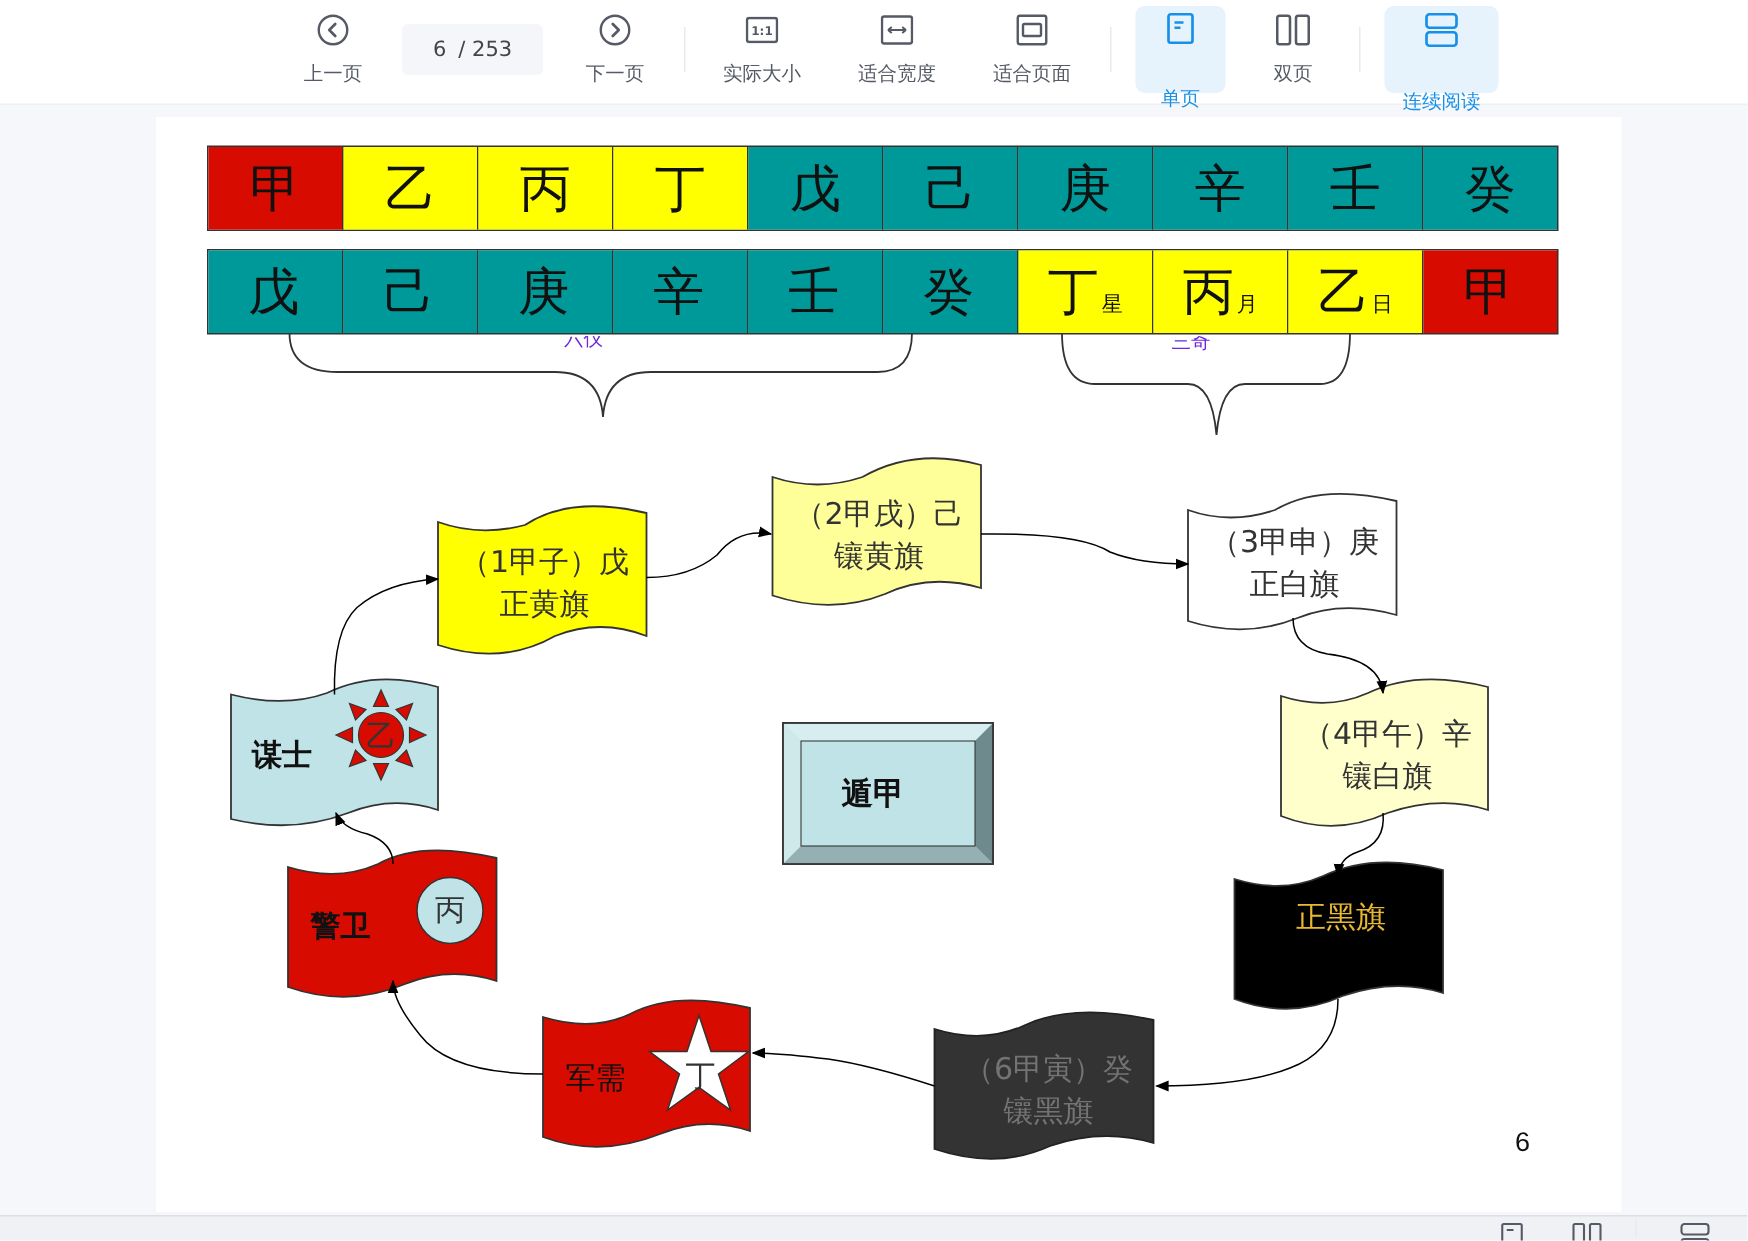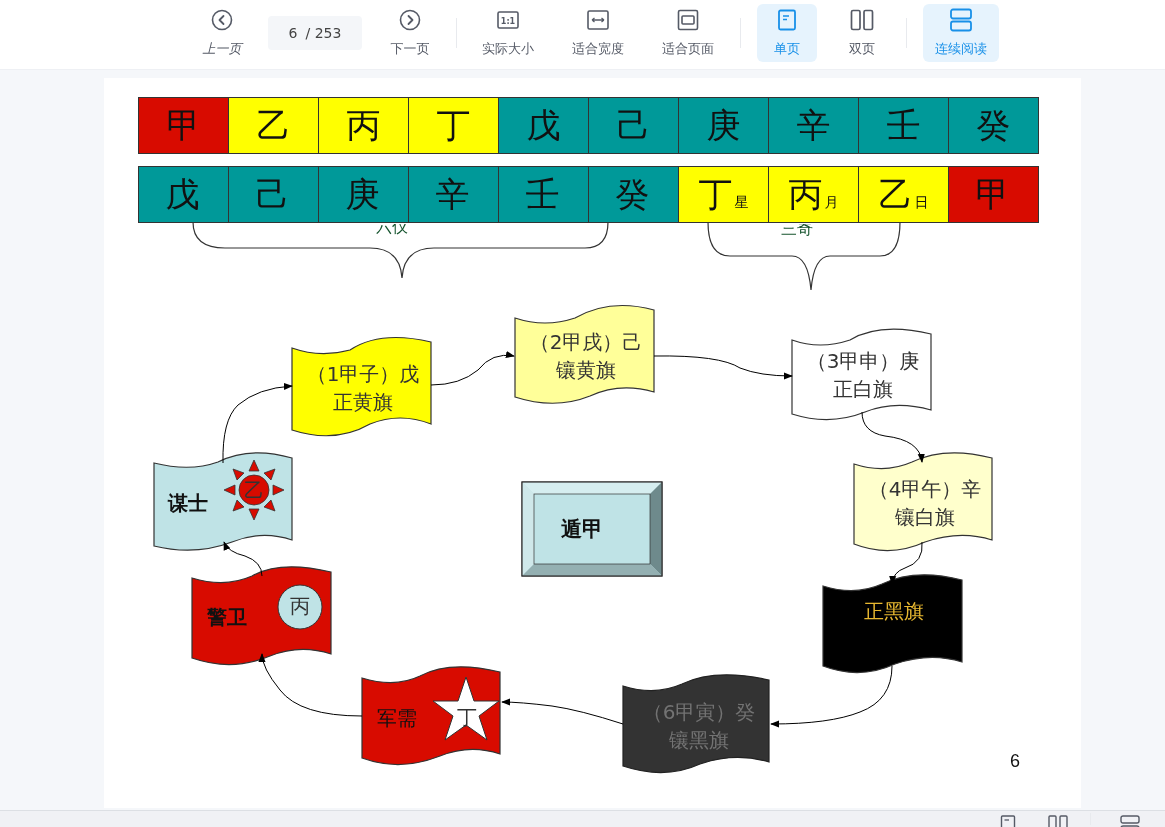--- a/index.html
+++ b/index.html
@@ -4,55 +4,55 @@
 <style>
   * { box-sizing: border-box; margin: 0; padding: 0; }
   html, body { width: 1165px; height: 827px; overflow: hidden; }
   body { background: #f5f7fa; font-family: "DejaVu Sans", "Liberation Sans", sans-serif; position: relative; }
 
   
   .toolbar { position: absolute; left: 0; top: 0; width: 1165px; height: 70px; background: #ffffff; border-bottom: 1px solid #eef0f4; }
   .tb-btn { position: absolute; top: 4px; height: 58px; display: flex; flex-direction: column; align-items: center; justify-content: flex-start; border-radius: 6px; cursor: pointer; }
   .tb-btn .ico { width: 24px; height: 24px; margin-top: 4px; display: flex; align-items: center; justify-content: center; }
   .tb-btn .lbl { font-size: 13px; color: #555a66; margin-top: 8px; white-space: nowrap; }
-  .tb-btn.active { background: #e6f3fd; }
+  .tb-btn.active { background: #e6f3fd; gap: 19px; }
   .tb-btn.active .lbl { color: #1890e8; }
   .page-box { position: absolute; left: 268px; top: 16px; width: 94px; height: 34px; background: #f4f6f9; border-radius: 4px; display: flex; align-items: center; justify-content: center; font-size: 14px; color: #444; }
   .page-box .cur { margin-right: 8px; }
   .sep { position: absolute; top: 18px; width: 1px; height: 30px; background: #e8eaee; }
 
   
   .left-gutter { position: absolute; left: 0; top: 70px; width: 104px; height: 740px; background: #f5f7fa; }
   .right-gutter { position: absolute; left: 1081px; top: 70px; width: 84px; height: 740px; background: #f5f7fa; }
   .page { position: absolute; left: 104px; top: 78px; width: 977px; height: 730px; background: #ffffff; }
 
   .statusbar { position: absolute; left: 0; top: 810px; width: 1165px; height: 17px; background: #f0f1f5; border-top: 1px solid #dcdfe4; }
   .sb-ico { position: absolute; top: 3px; }
 
   
   .stem-row { position: absolute; left: 138px; width: 901px; height: 57px; display: flex; border: 1px solid #333; }
   .stem-cell { flex: 1 1 0; height: 100%; border-right: 1px solid #333; display: flex; align-items: center; justify-content: center; font-family: "DejaVu Serif", "Liberation Serif", serif; font-size: 34px; color: #111; position: relative; }
   .stem-cell:last-child { border-right: none; }
   .stem-cell .sub { font-size: 14px; margin-left: 2px; margin-top: 16px; }
 
-  .bracket-label { position: absolute; font-size: 16px; color: #14532d; font-family: "DejaVu Serif", serif; overflow: hidden; }
+  .bracket-label { position: absolute; font-size: 13px; color: #6d28d9; font-family: "DejaVu Serif", serif; overflow: hidden; }
 
   
   .diagram { position: absolute; left: 0; top: 0; width: 1165px; height: 827px; pointer-events: none; }
   .flag-text { position: absolute; text-align: center; font-size: 20px; line-height: 28px; white-space: nowrap; }
   .center-label { position: absolute; left: 522px; top: 482px; width: 120px; height: 94px; display: flex; align-items: center; justify-content: center; font-size: 21px; font-weight: bold; color: #111; }
 
   .page-number { position: absolute; left: 1010px; top: 751px; font-size: 18px; color: #111; font-family: "Liberation Sans", sans-serif; }
 </style>
 </head>
 <body>
 
 <div class="toolbar">
 
-  <div class="tb-btn" style="left:196px;width:52px;font-style:italic;">
+  <div class="tb-btn" style="left:196px;width:52px;">
     <div class="ico">
       <svg width="22" height="22" viewBox="0 0 22 22">
           <circle cx="11" cy="11" r="9.5" fill="none" stroke="#555a66" stroke-width="1.6"></circle>
           <path d="M12.5 7 L8.5 11 L12.5 15" fill="none" stroke="#555a66" stroke-width="1.8" stroke-linecap="round" stroke-linejoin="round"></path>
         </svg>
     </div>
     <span class="lbl">上一页</span>
   </div>
 
   <div class="page-box">

